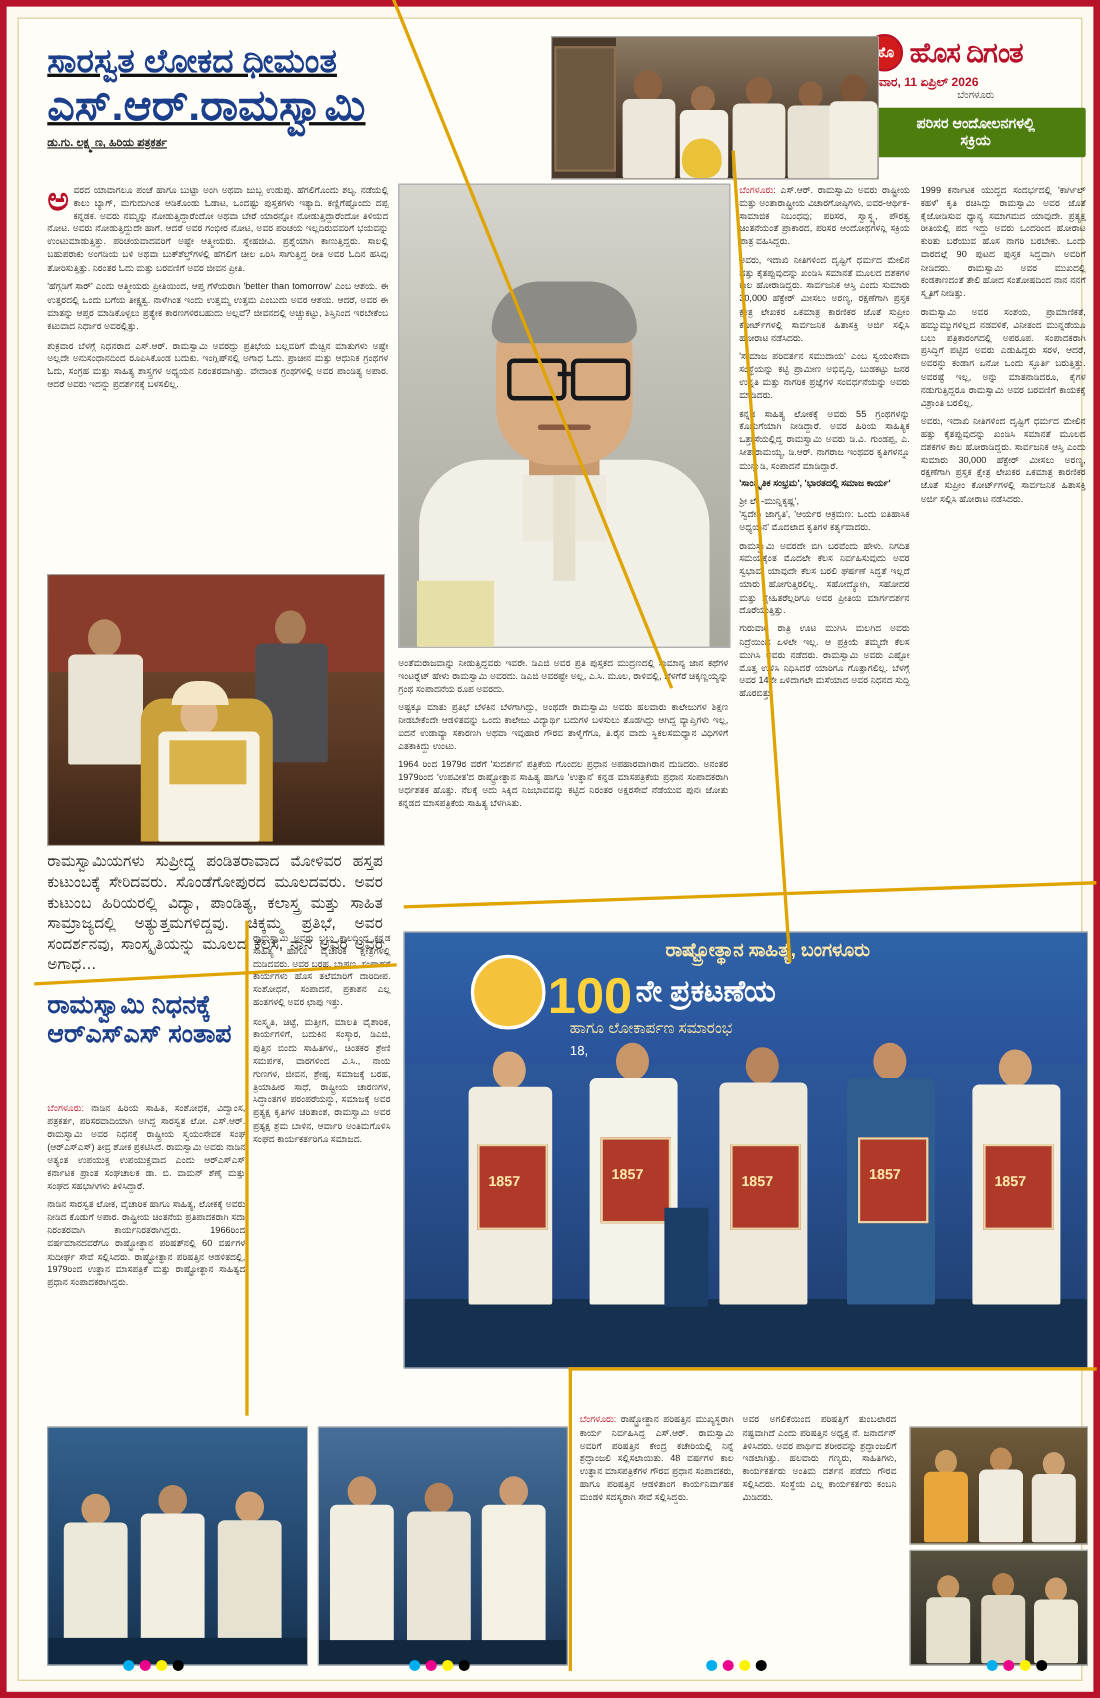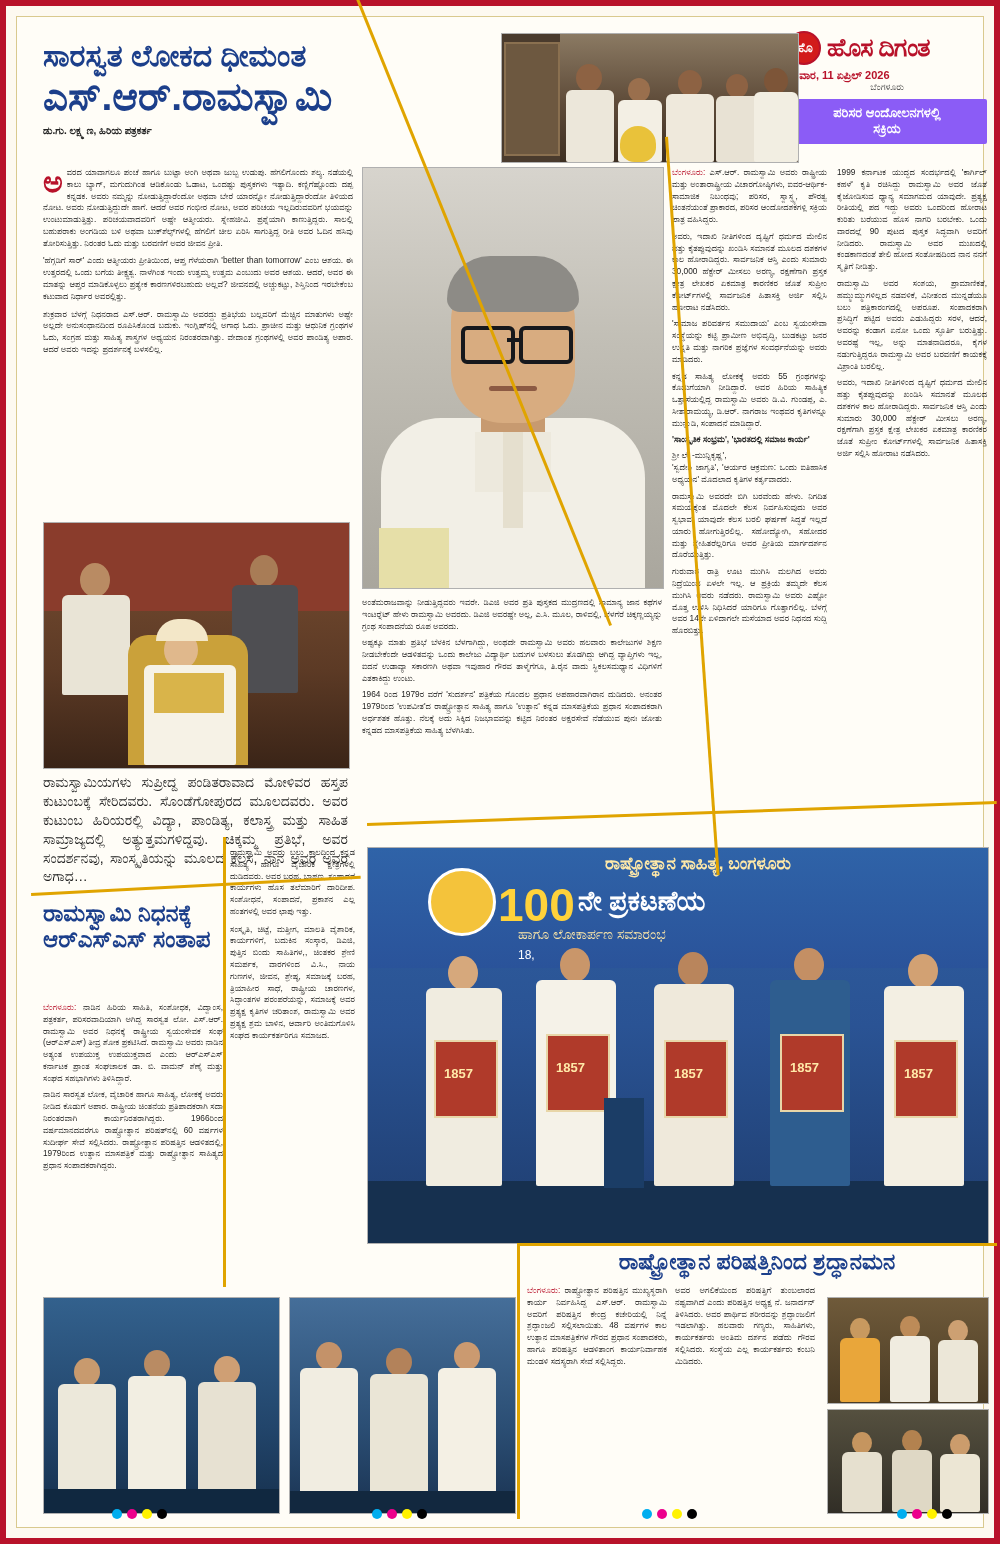--- a/index.html
+++ b/index.html
@@ -34,27 +34,27 @@
     border:2px solid #b8122a;
   }
   .logo-text{
     font-size:25px;font-weight:bold;color:#b8122a;letter-spacing:-1px;
   }
   .masthead-date{
     margin-top:4px;font-size:11px;color:#b8122a;font-weight:bold;text-align:left;
   }
   .masthead-city{font-size:9px;color:#444;text-align:center;}
   .masthead-strip{
-    margin-top:6px;background:#8b5cf6;color:#fff;text-align:center;
+    margin-top:6px;background:#4d7c0f;color:#fff;text-align:center;
     font-size:13px;font-weight:bold;padding:6px 4px;line-height:1.25;
     border-radius:2px;
   }
   
   .headline-wrap{
-    position:absolute;left:26px;top:22px;width:430px;
+    position:absolute;left:26px;top:22px;width:430px;text-decoration:underline;
   }
   .headline-1{
     font-size:30px;font-weight:bold;color:#1c3f8b;line-height:1.15;
   }
   .headline-2{
     font-size:39px;font-weight:bold;color:#1c3f8b;line-height:1.1;margin-top:2px;
   }
   .byline{
     font-size:10px;color:#222;margin-top:7px;font-weight:bold;
   }
@@ -160,21 +160,21 @@
 
     <div style="position:absolute;left:126px;top:218px;width:48px;height:5px;background:#8c5a43;border-radius:3px;"></div>
 
     <div style="position:absolute;left:112px;bottom:96px;width:76px;height:60px;background:#ede9dd;transform:rotate(0deg);"></div>
     <div style="position:absolute;left:140px;bottom:60px;width:20px;height:96px;background:#e5dfce;"></div>
     <div style="position:absolute;left:16px;bottom:0;width:70px;height:60px;background:#e6dfa8;"></div>
   </div>
 
   <div class="col-text" style="position:absolute;left:655px;top:150px;width:155px;height:610px;">
     <div><span class="place">ಬೆಂಗಳೂರು:</span>
-      <span>ಎಸ್.ಆರ್. ರಾಮಸ್ವಾಮಿ ಅವರು ರಾಷ್ಟ್ರೀಯ ಮತ್ತು ಅಂತಾರಾಷ್ಟ್ರೀಯ ವಿಚಾರಗೋಷ್ಠಿಗಳು, ಐವರ-ಆರ್ಥಿಕ-ಸಾಮಾಜಿಕ ನಿಬಂಧವು; ಪರಿಸರ, ಸ್ವಾಸ್ಥ್ಯ, ಪೌರತ್ವ ಚಿಂತನೆಯಂತೆ ಪ್ರಾಕಾರದ, ಪರಿಸರ ಆಂದೋದಶಕಗಳ್ಲಿ ಸಕ್ರಿಯ ಪಾತ್ರ ವಹಿಸಿದ್ದರು.</span></div>
+      <span>ಎಸ್.ಆರ್. ರಾಮಸ್ವಾಮಿ ಅವರು ರಾಷ್ಟ್ರೀಯ ಮತ್ತು ಅಂತಾರಾಷ್ಟ್ರೀಯ ವಿಚಾರಗೋಷ್ಠಿಗಳು, ಐವರ-ಆರ್ಥಿಕ-ಸಾಮಾಜಿಕ ನಿಬಂಧವು; ಪರಿಸರ, ಸ್ವಾಸ್ಥ್ಯ, ಪೌರತ್ವ ಚಿಂತನೆಯಂತೆ ಪ್ರಾಕಾರದ, ಪರಿಸರ ಆಂದೋಥಗಳನ್ಲಿ ಸಕ್ರಿಯ ಪಾತ್ರ ವಹಿಸಿದ್ದರು.</span></div>
     <div style="margin-top:5px;">ಅವರು, ಇದಾಖಿ ನೀತಿಗಳಿಂದ ದೃಷ್ಟಿಗೆ ಧರ್ಮದ ಮೇಲಿನ ಹತ್ತು ಕೈತಪ್ಪುವುದನ್ನು ಖಂಡಿಸಿ ಸಮಾನತೆ ಮೂಲದ ದಶಕಗಳ ಕಾಲ ಹೋರಾಡಿದ್ದರು. ಸಾರ್ವಜನಿಕ ಆಸ್ತಿ ಎಂದು ಸುಮಾರು 30,000 ಹೆಕ್ಟೇರ್ ಮೀಸಲು ಅರಣ್ಯ, ರಕ್ಷಣೆಗಾಗಿ ಪ್ರಸ್ತಕ ಕ್ಷೇತ್ರ ಲೇಖಕರ ಏಕಮಾತ್ರ ಕಾರಣಿಕರ ಜೊತೆ ಸುಪ್ರೀಂ ಕೋರ್ಟ್‌ಗಳಲ್ಲಿ ಸಾರ್ವಜನಿಕ ಹಿತಾಸಕ್ತಿ ಅರ್ಜಿ ಸಲ್ಲಿಸಿ ಹೋರಾಟ ನಡೆಸಿದರು.</div>
     <div style="margin-top:5px;">'ಸಾಮಾಜ ಪರಿವರ್ತನ ಸಮುದಾಯ' ಎಂಬ ಸ್ವಯಂಸೇವಾ ಸಂಸ್ಥೆಯನ್ನು ಕಟ್ಟಿ ಪ್ರಾಮೀಣ ಅಭಿವೃದ್ಧಿ, ಬುಡಕಟ್ಟು ಜನರ ಉನ್ನತಿ ಮತ್ತು ನಾಗರಿಕ ಪ್ರಜ್ಞೆಗಳ ಸಂವರ್ಧನೆಯನ್ನು ಅವರು ಮಾಡಿದರು.</div>
     <div style="margin-top:5px;">ಕನ್ನಡ ಸಾಹಿತ್ಯ ಲೋಕಕ್ಕೆ ಅವರು 55 ಗ್ರಂಥಗಳನ್ನು ಕೊಡುಗೆಯಾಗಿ ನೀಡಿದ್ದಾರೆ. ಅವರ ಹಿರಿಯ ಸಾಹಿತ್ಯಿಕ ಒತ್ತಾಸೆಯಲ್ಲಿದ್ದ ರಾಮಸ್ವಾಮಿ ಅವರು ಡಿ.ವಿ. ಗುಂಡಪ್ಪ, ಎ. ಸೀತಾರಾಮಯ್ಯ, ಡಿ.ಆರ್. ನಾಗರಾಜ ಇಂಥವರ ಕೃತಿಗಳನ್ನೂ ಮುನ್ನುಡಿ, ಸಂಪಾದನೆ ಮಾಡಿದ್ದಾರೆ.</div>
     <div style="margin-top:5px;font-weight:bold;">'ಸಾಂಸ್ಕೃತಿಕ ಸಂಭ್ರಮ', 'ಭಾರತದಲ್ಲಿ ಸಮಾಜ ಕಾರ್ಯ'</div>
     <div style="margin-top:4px;">ಶ್ರೀ ಲೇ -ಮುನ್ನಿಕೃಷ್ಣ',</div>
     <div>'ಸ್ವದೇಶಿ ಜಾಗೃತಿ', 'ಆರ್ಯರ ಆಕ್ರಮಣ: ಒಂದು ಐತಿಹಾಸಿಕ ಅಧ್ಯಯನ' ಮೊದಲಾದ ಕೃತಿಗಳ ಕರ್ತೃವಾದರು.</div>
     <div style="margin-top:5px;">ರಾಮಸ್ವಾಮಿ ಅವರದೇ ಬಿಗಿ ಬರವೆಂದು ಹೇಳು. ನಿಗದಿತ ಸಮಯಕ್ಕೆಂತ ಮೊದಲೇ ಕೆಲಸ ನಿರ್ವಹಿಸುವುದು ಅವರ ಸ್ವಭಾವ. ಯಾವುದೇ ಕೆಲಸ ಬರಲಿ ಘರ್ಷಣೆ ಸಿದ್ಧತೆ ಇಲ್ಲದೆ ಯಾರು ಹೋಗುತ್ತಿರಲಿಲ್ಲ. ಸಹೋದ್ಯೋಗಿ, ಸಹೋದರ ಮತ್ತು ಸ್ನೇಹಿತರೆಲ್ಲರಿಗೂ ಅವರ ಪ್ರೀತಿಯ ಮಾರ್ಗದರ್ಶನ ದೊರೆಯುತ್ತಿತ್ತು.</div>
     <div style="margin-top:5px;">ಗುರುವಾರ ರಾತ್ರಿ ಊಟ ಮುಗಿಸಿ ಮಲಗಿದ ಅವರು ನಿದ್ರೆಯಿಂದ ಏಳಲೇ ಇಲ್ಲ. ಆ ಪ್ರಕ್ರಿಯೆ ತಮ್ಮದೇ ಕೆಲಸ ಮುಗಿಸಿ ಅವರು ನಡೆದರು. ರಾಮಸ್ವಾಮಿ ಅವರು ಎಷ್ಟೋ ಮೊತ್ತ ಉಳಿಸಿ ನಿಧಿಸಿದರೆ ಯಾರಿಗೂ ಗೊತ್ತಾಗಲಿಲ್ಲ. ಬೆಳಗ್ಗೆ ಅವರ 14ನೇ ಏಳಿದಾಗಲೇ ಮಸೆಯಾದ ಅವರ ನಿಧನದ ಸುದ್ದಿ ಹೊರಬಿತ್ತು.</div>
   </div>
 
@@ -279,21 +279,20 @@
     <div style="position:absolute;left:508px;top:106px;width:96px;height:232px;">
       <div class="head" style="left:32px;top:0;width:30px;height:34px;background:#d2a173;"></div>
       <div class="fig" style="left:8px;top:32px;width:80px;height:200px;background:#f3efe3;"></div>
       <div style="position:absolute;left:18px;top:86px;width:60px;height:74px;background:#b03a2a;border:2px solid #e8d6a8;"></div>
       <div style="position:absolute;left:28px;top:112px;color:#ffe9a8;font-size:13px;font-weight:bold;">1857</div>
     </div>
 
     <div style="position:absolute;left:236px;top:250px;width:40px;height:90px;background:#1b3d66;"></div>
   </div>
 
-  <div class="sec-head-blue" style="position:absolute;left:510px;top:1232px;width:460px;">ರಾಷ್ಟ್ರೋತ್ಥಾನ ಪರಿಷತ್ತಿನಿಂದ ಶ್ರದ್ಧಾನಮನ</div>
 
   <div class="col-text" style="position:absolute;left:510px;top:1268px;width:140px;height:250px;">
     <span class="place">ಬೆಂಗಳೂರು:</span>
     <span>ರಾಷ್ಟ್ರೋತ್ಥಾನ ಪರಿಷತ್ತಿನ ಮುಖ್ಯಸ್ಥರಾಗಿ ಕಾರ್ಯ ನಿರ್ವಹಿಸಿದ್ದ ಎಸ್.ಆರ್. ರಾಮಸ್ವಾಮಿ ಅವರಿಗೆ ಪರಿಷತ್ತಿನ ಕೇಂದ್ರ ಕಚೇರಿಯಲ್ಲಿ ನಿನ್ನೆ ಶ್ರದ್ಧಾಂಜಲಿ ಸಲ್ಲಿಸಲಾಯಿತು. 48 ವರ್ಷಗಳ ಕಾಲ ಉತ್ಥಾನ ಮಾಸಪತ್ರಿಕೆಗಳ ಗೌರವ ಪ್ರಧಾನ ಸಂಪಾದಕರು, ಹಾಗೂ ಪರಿಷತ್ತಿನ ಆಡಳಿತಾಂಗ ಕಾರ್ಯನಿರ್ವಾಹಕ ಮಂಡಳಿ ಸದಸ್ಯರಾಗಿ ಸೇವೆ ಸಲ್ಲಿಸಿದ್ದರು.</span>
   </div>
   <div class="col-text" style="position:absolute;left:658px;top:1268px;width:140px;height:250px;">
     <span>ಅವರ ಅಗಲಿಕೆಯಿಂದ ಪರಿಷತ್ತಿಗೆ ತುಂಬಲಾರದ ನಷ್ಟವಾಗಿದೆ ಎಂದು ಪರಿಷತ್ತಿನ ಅಧ್ಯಕ್ಷ ನೆ. ಜನಾರ್ದನ್ ತಿಳಿಸಿದರು. ಅವರ ಪಾರ್ಥಿವ ಶರೀರವನ್ನು ಶ್ರದ್ಧಾಂಜಲಿಗೆ ಇಡಲಾಗಿತ್ತು. ಹಲವಾರು ಗಣ್ಯರು, ಸಾಹಿತಿಗಳು, ಕಾರ್ಯಕರ್ತರು ಅಂತಿಮ ದರ್ಶನ ಪಡೆದು ಗೌರವ ಸಲ್ಲಿಸಿದರು. ಸಂಸ್ಥೆಯ ಎಲ್ಲ ಕಾರ್ಯಕರ್ತರು ಕಂಬನಿ ಮಿಡಿದರು.</span>
   </div>
 
   <div class="photo" style="left:26px;top:1280px;width:235px;height:215px;background:#20486f;">

